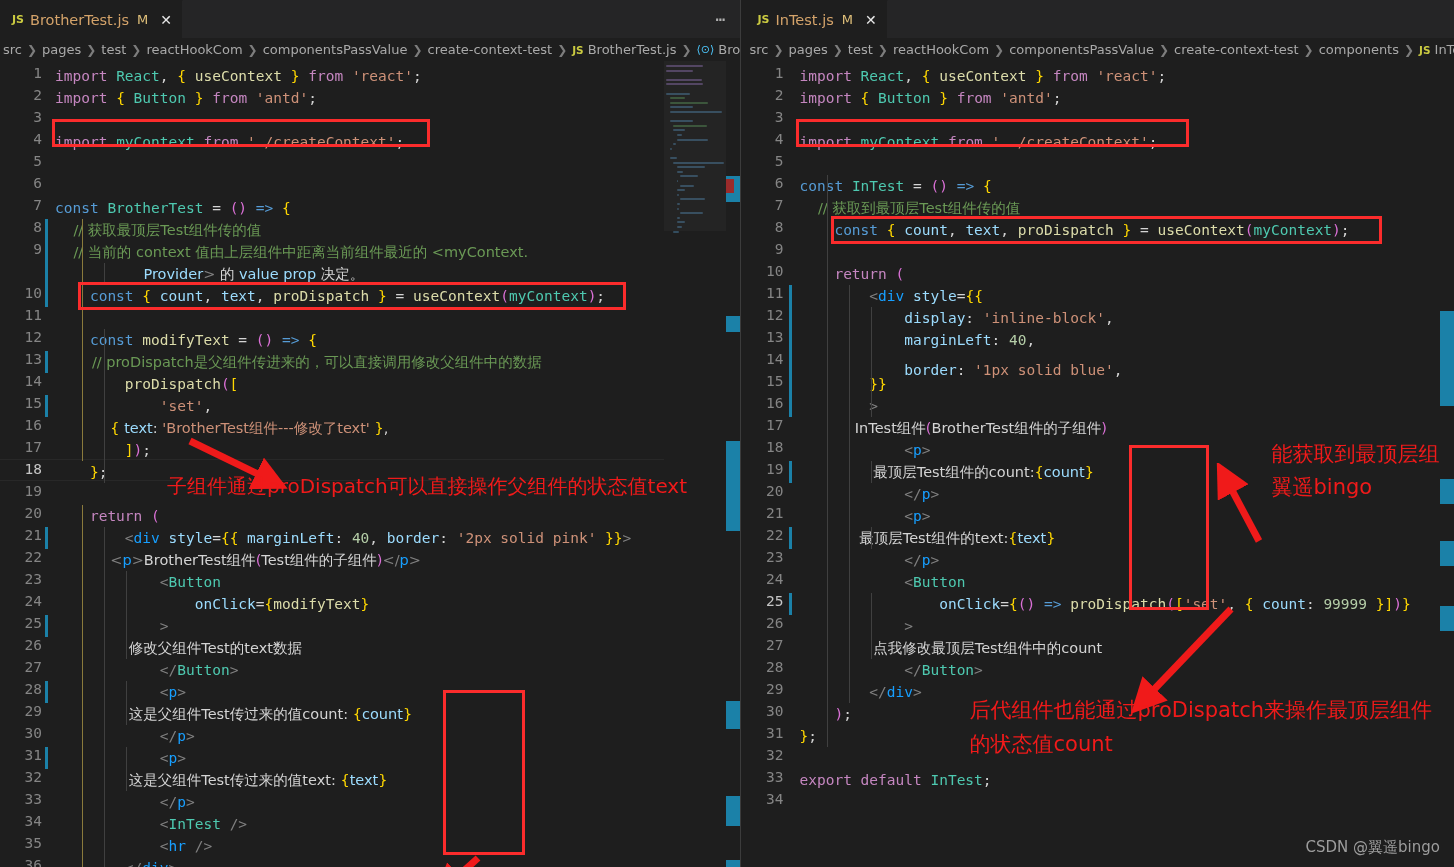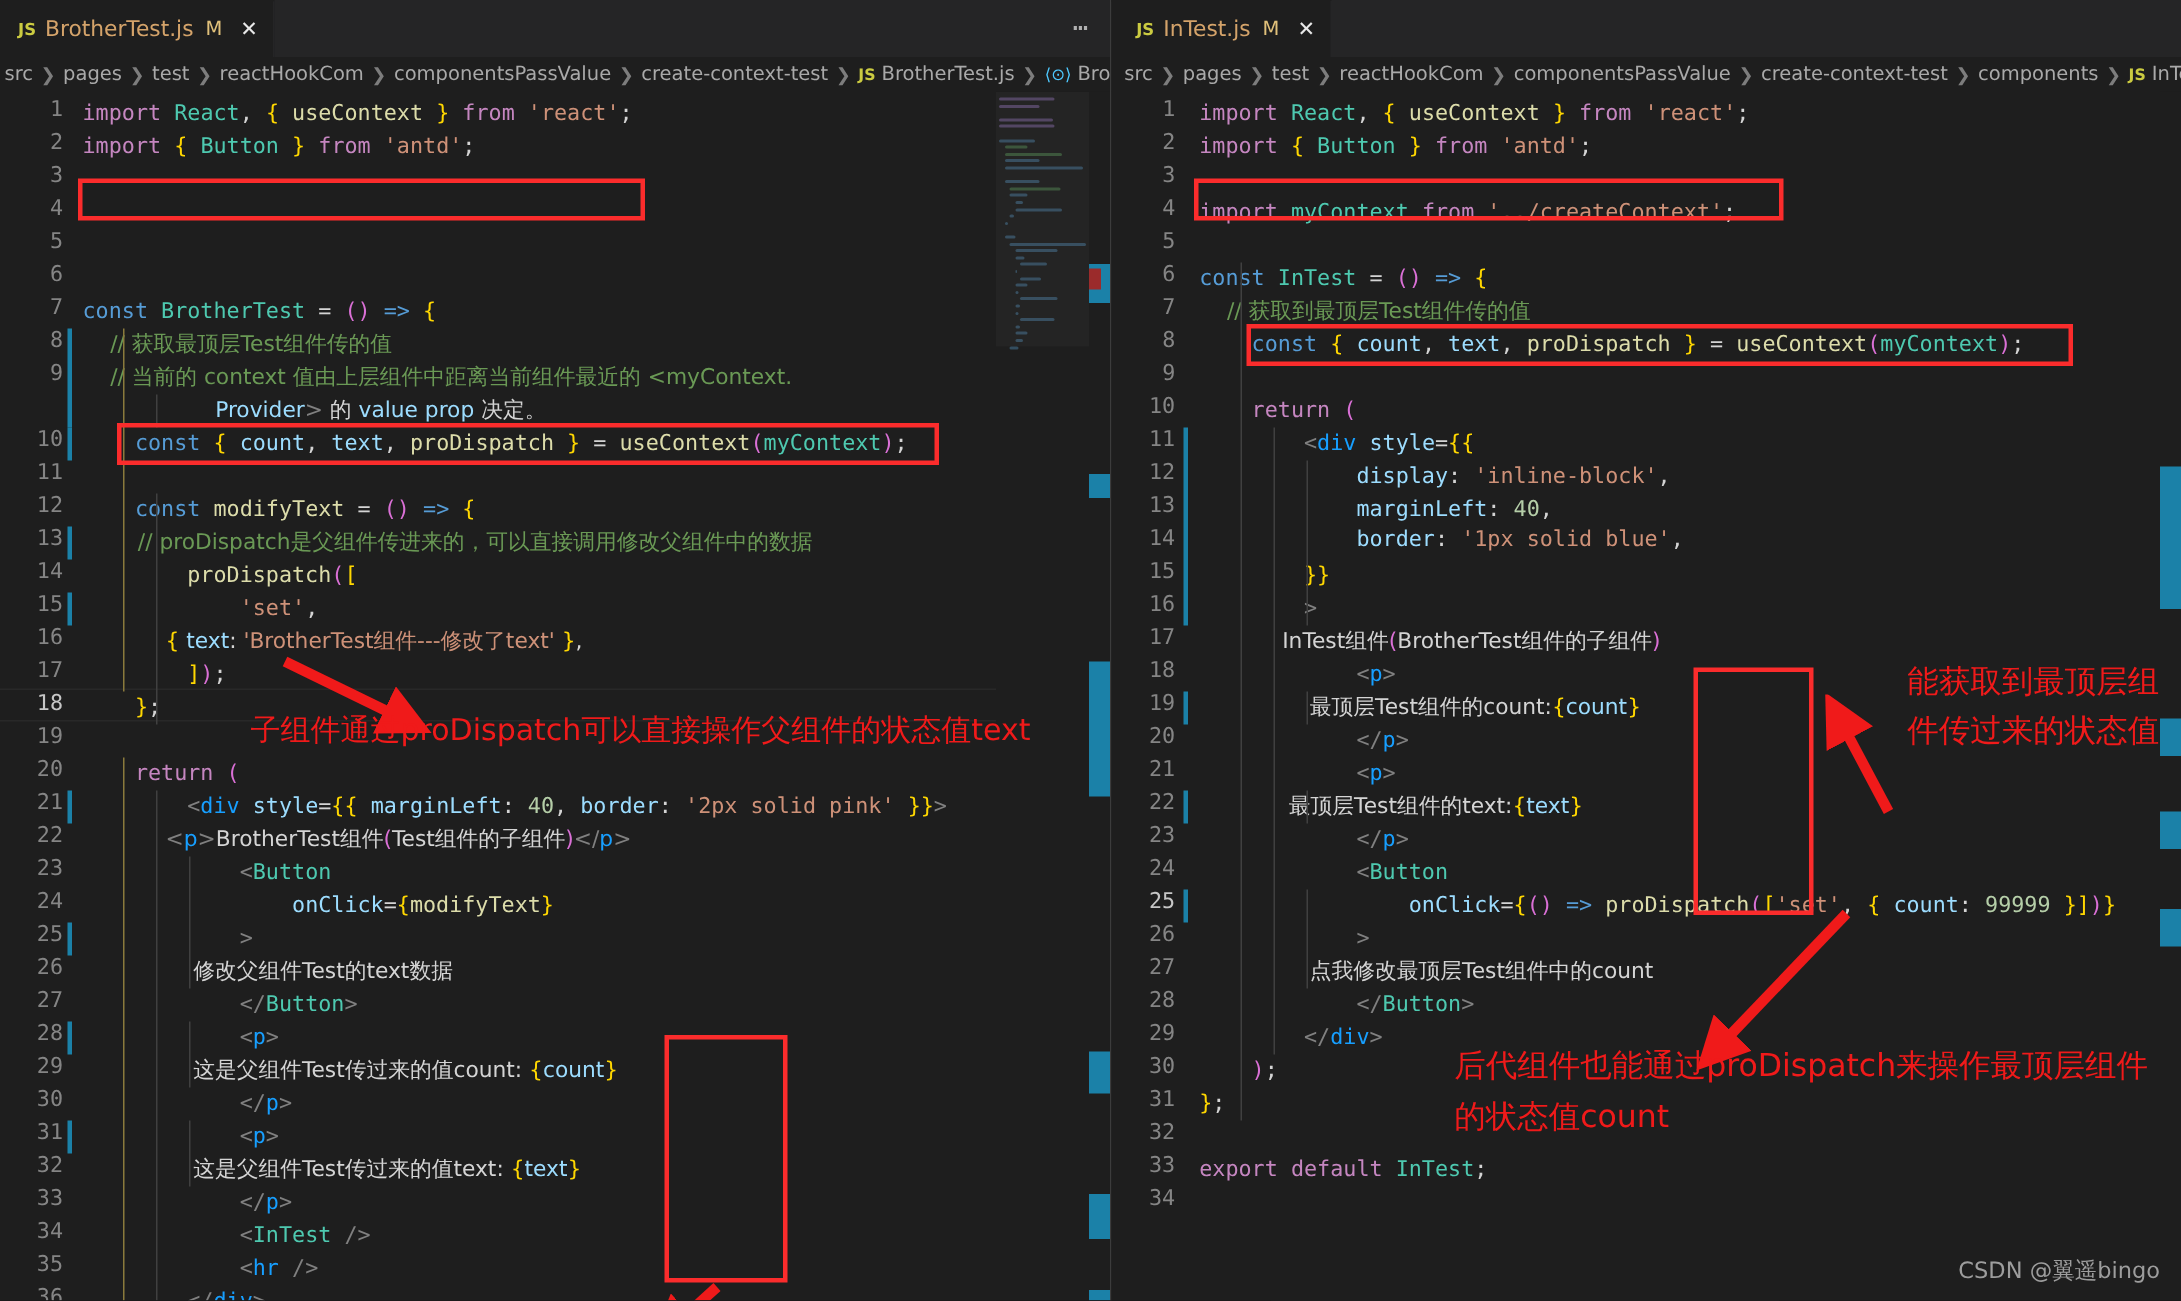--- a/index.html
+++ b/index.html
@@ -117,20 +117,21 @@
 
     <div class="editor">
       <div class="codearea" id="left-code">
           <div class="ln" style="top: 4px; left: 0px;">1</div>
           <div class="codeline" style="top: 4px; left: 55px;"><span class="kw">import</span> <span class="cls">React</span>, <span class="brc1">{</span> <span class="fn">useContext</span> <span class="brc1">}</span> <span class="kw">from</span> <span class="str">'react'</span>;</div>
           <div class="ln" style="top: 26px; left: 0px;">2</div>
           <div class="codeline" style="top: 26px; left: 55px;"><span class="kw">import</span> <span class="brc1">{</span> <span class="cls">Button</span> <span class="brc1">}</span> <span class="kw">from</span> <span class="str">'antd'</span>;</div>
           <div class="ln" style="top: 48px; left: 0px;">3</div>
           <div class="codeline" style="top: 48px; left: 55px;"></div>
           <div class="ln" style="top: 70px; left: 0px;">4</div>
+          <div class="codeline" style="top: 70px; left: 55px;"><span class="kw">import</span> <span class="cls">myContext</span> <span class="kw">from</span> <span class="str">'./createContext'</span>;</div>
           <div class="ln" style="top: 92px; left: 0px;">5</div>
           <div class="ln" style="top: 114px; left: 0px;">6</div>
           <div class="codeline" style="top: 114px; left: 55px;"></div>
           <div class="ln" style="top: 136px; left: 0px;">7</div>
           <div class="codeline" style="top: 136px; left: 55px;"><span class="kw2">const</span> <span class="cls">BrotherTest</span> = <span class="brc2">(</span><span class="brc2">)</span> <span class="arrow">=&gt;</span> <span class="brc1">{</span></div>
           <div class="ln" style="top: 158px; left: 0px;">8</div>
           <div class="codeline cjk" style="top: 158px; left: 55px;">    <span class="cmt cjk">// 获取最顶层Test组件传的值</span></div>
           <div class="ln" style="top: 180px; left: 0px;">9</div>
           <div class="codeline cjk" style="top: 202px; left: 125px;">    <span class="var">Provider</span><span class="tagb">&gt;</span> <span class="jsxtext cjk">的</span> <span class="var">value</span> <span class="var">prop</span> <span class="jsxtext cjk">决定。</span></div>
           <div class="codeline cjk" style="top: 180px; left: 55px;">    <span class="cmt cjk">// 当前的 context 值由上层组件中距离当前组件最近的 &lt;myContext.</span></div>
@@ -332,21 +333,21 @@
           <div class="codeline" style="top: 180px; left: 58px;"></div>
           <div class="ln" style="top: 202px; left: 0px;">10</div>
           <div class="codeline" style="top: 202px; left: 58px;">    <span class="kw">return</span> <span class="brc2">(</span></div>
           <div class="ln" style="top: 224px; left: 0px;">11</div>
           <div class="codeline" style="top: 224px; left: 58px;">        <span class="tagb">&lt;</span><span class="brc3">div</span> <span class="var">style</span>=<span class="brc1">{</span><span class="brc1">{</span></div>
           <div class="ln" style="top: 246px; left: 0px;">12</div>
           <div class="codeline" style="top: 246px; left: 58px;">            <span class="var">display</span>: <span class="str">'inline-block'</span>,</div>
           <div class="ln" style="top: 268px; left: 0px;">13</div>
           <div class="codeline" style="top: 268px; left: 58px;">            <span class="var">marginLeft</span>: <span class="num">40</span>,</div>
           <div class="ln" style="top: 290px; left: 0px;">14</div>
-          <div class="codeline" style="top: 288px; left: 58px;">            <span class="var">border</span>: <span class="str">'1px solid blue'</span>,</div>
+          <div class="codeline" style="top: 298px; left: 58px;">            <span class="var">border</span>: <span class="str">'1px solid blue'</span>,</div>
           <div class="ln" style="top: 312px; left: 0px;">15</div>
           <div class="codeline" style="top: 312px; left: 58px;">        <span class="brc1">}</span><span class="brc1">}</span></div>
           <div class="ln" style="top: 334px; left: 0px;">16</div>
           <div class="codeline" style="top: 334px; left: 58px;">        <span class="tagb">&gt;</span></div>
           <div class="ln" style="top: 356px; left: 0px;">17</div>
           <div class="codeline cjk" style="top: 356px; left: 58px;">            <span class="jsxtext cjk">InTest组件</span><span class="brc2">(</span><span class="jsxtext cjk">BrotherTest组件的子组件</span><span class="brc2">)</span></div>
           <div class="ln" style="top: 378px; left: 0px;">18</div>
           <div class="codeline" style="top: 378px; left: 58px;">            <span class="tagb">&lt;</span><span class="brc3">p</span><span class="tagb">&gt;</span></div>
           <div class="ln" style="top: 400px; left: 0px;">19</div>
           <div class="codeline cjk" style="top: 400px; left: 58px;">                <span class="jsxtext cjk">最顶层Test组件的count</span>:<span class="brc1">{</span><span class="var">count</span><span class="brc1">}</span></div>
@@ -413,20 +414,20 @@
       <svg class="arrowsvg" style="left:380px;top:540px;width:130px;height:115px;" viewBox="0 0 130 115">
         <defs>
             <marker id="ah4" markerWidth="5" markerHeight="5" refX="2.5" refY="2.5" orient="auto">
           <path d="M0,0 L5,2.5 L0,5 z" fill="#f01a1a"></path>
             </marker>
           </defs>
         <line x1="110" y1="8" x2="22" y2="100" stroke="#f01a1a" stroke-width="7" marker-end="url(#ah4)"></line>
       </svg>
 
       <div class="redtext cjk" style="left:530px;top:377px;font-size:21px;line-height:33px;">能获取到最顶层组
-件传过来的状态值</div>
+翼遥bingo</div>
       <div class="redtext cjk" style="left:228px;top:632px;font-size:21px;line-height:34px;">后代组件也能通过proDispatch来操作最顶层组件
 的状态值count</div>
 
       <div class="watermark">CSDN @翼遥bingo</div>
     </div>
   </div>
 </div>
 
 </body></html>

